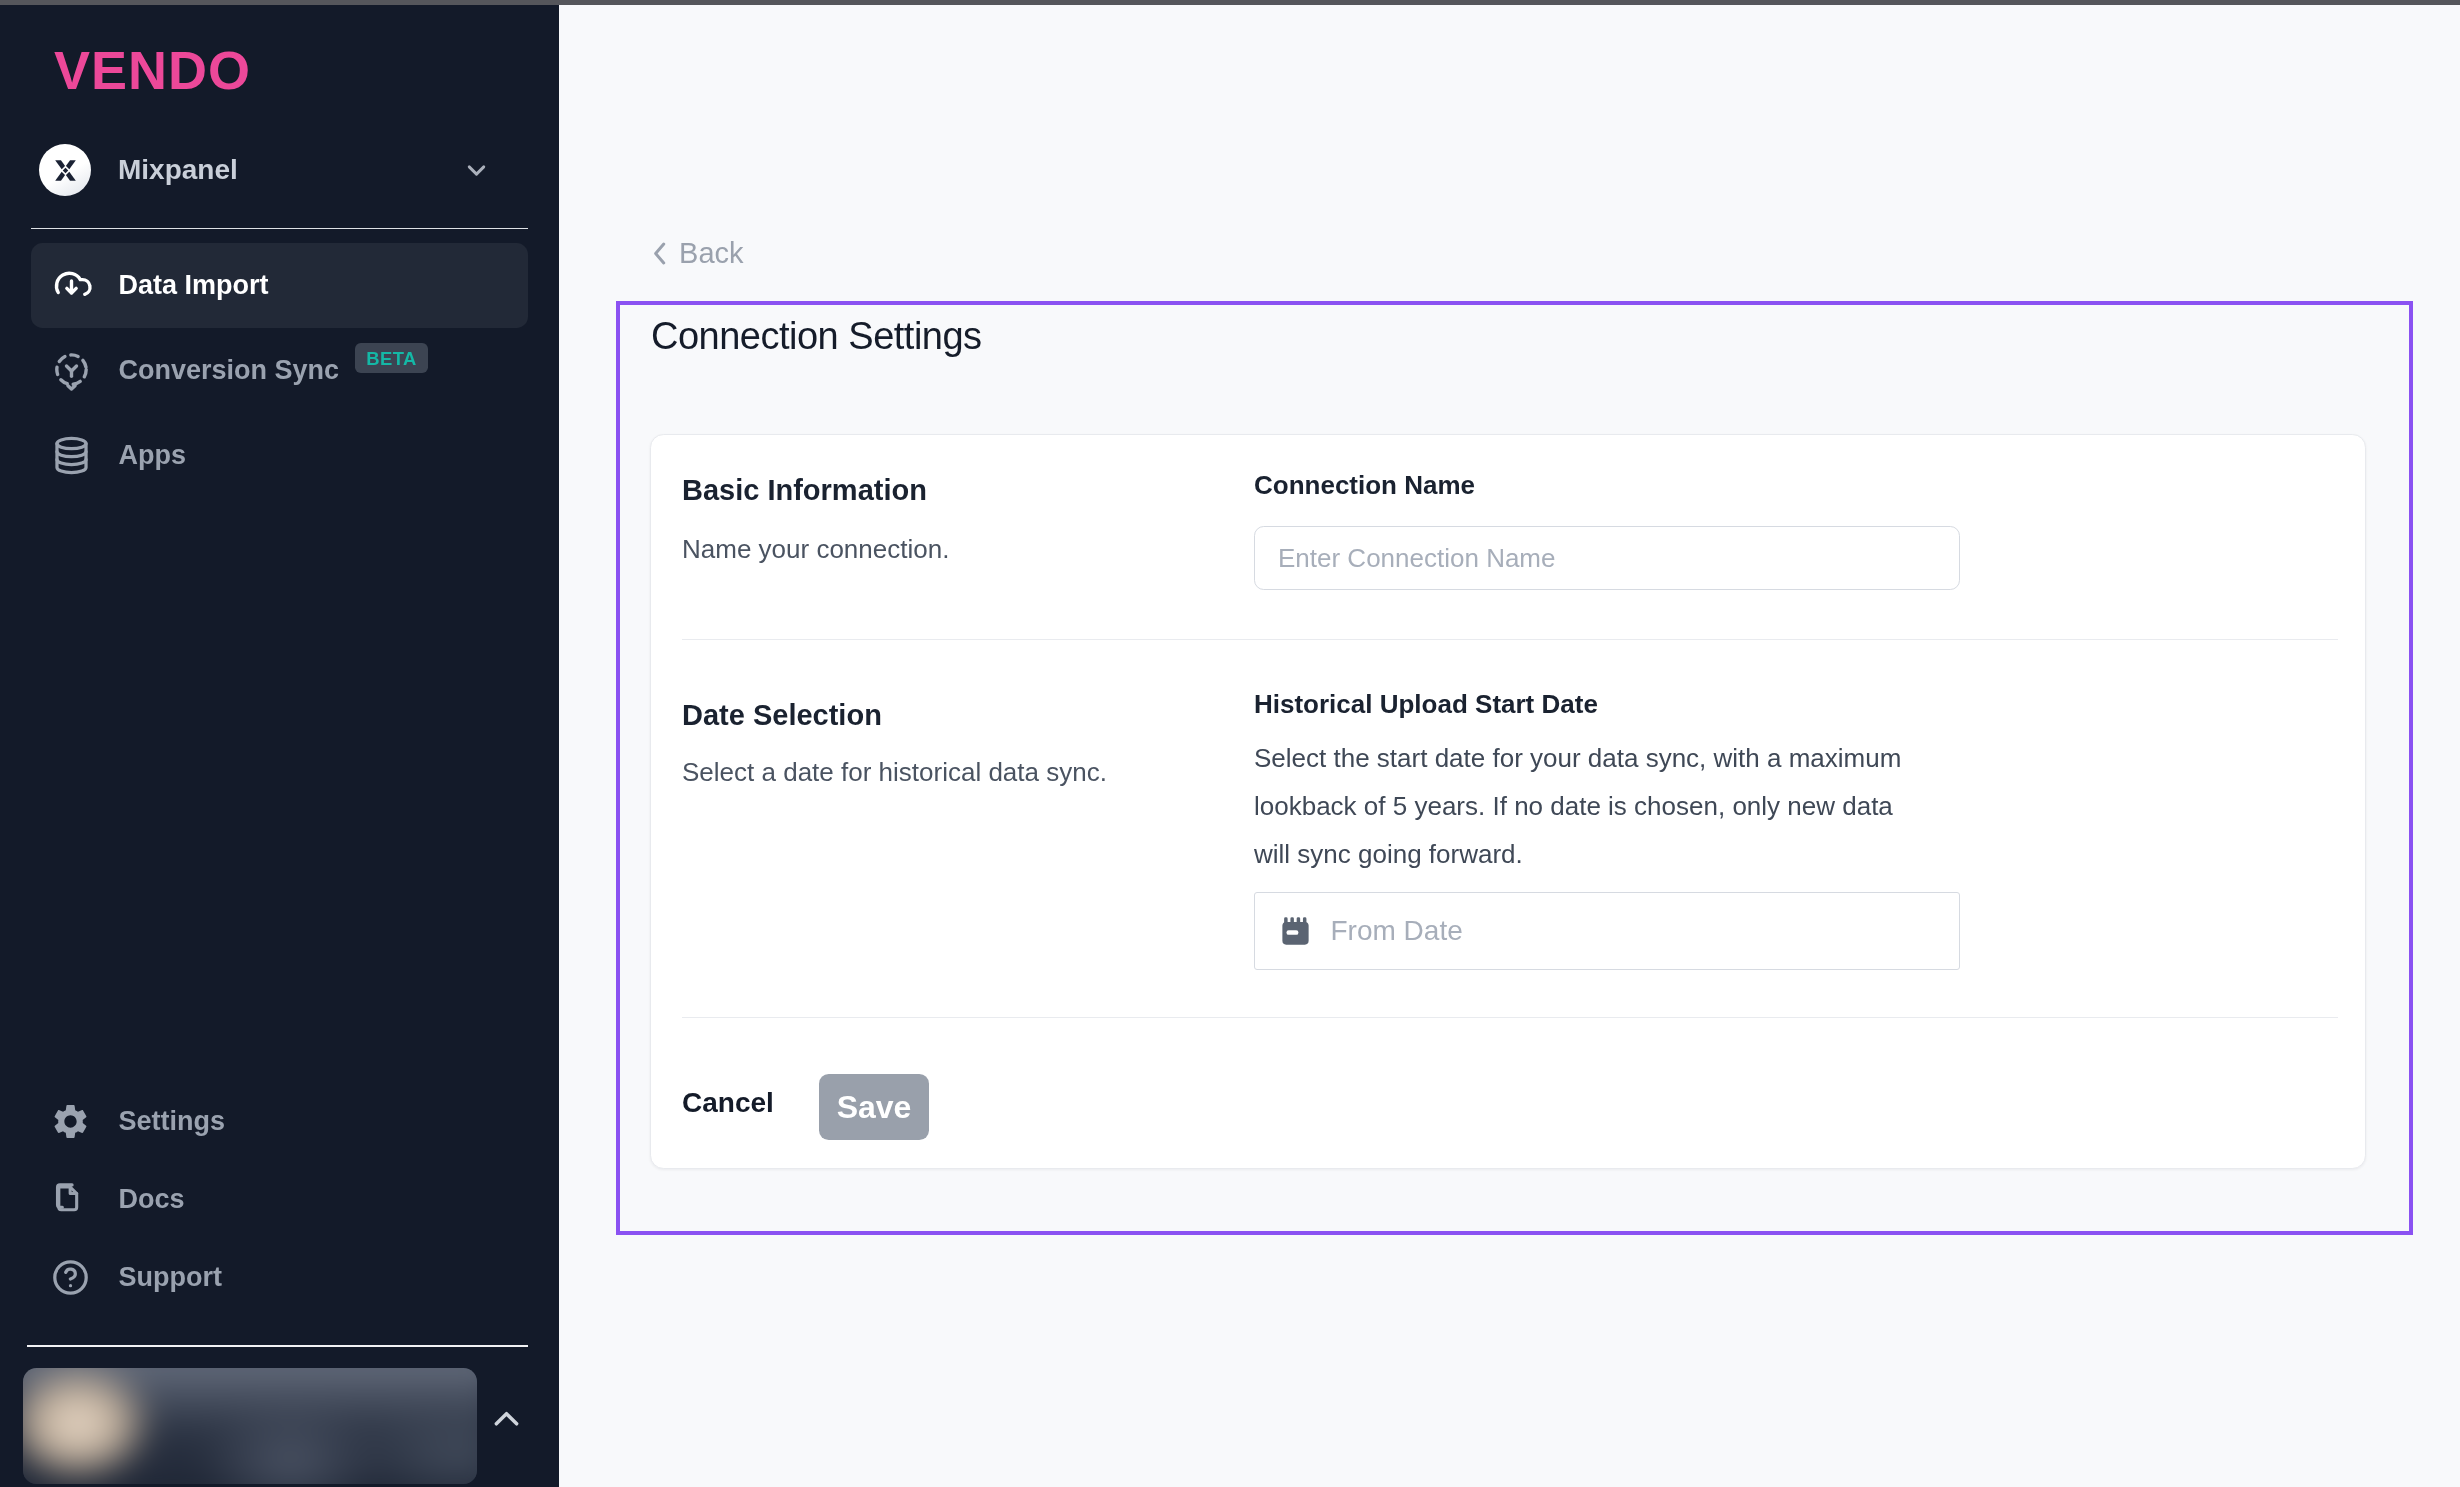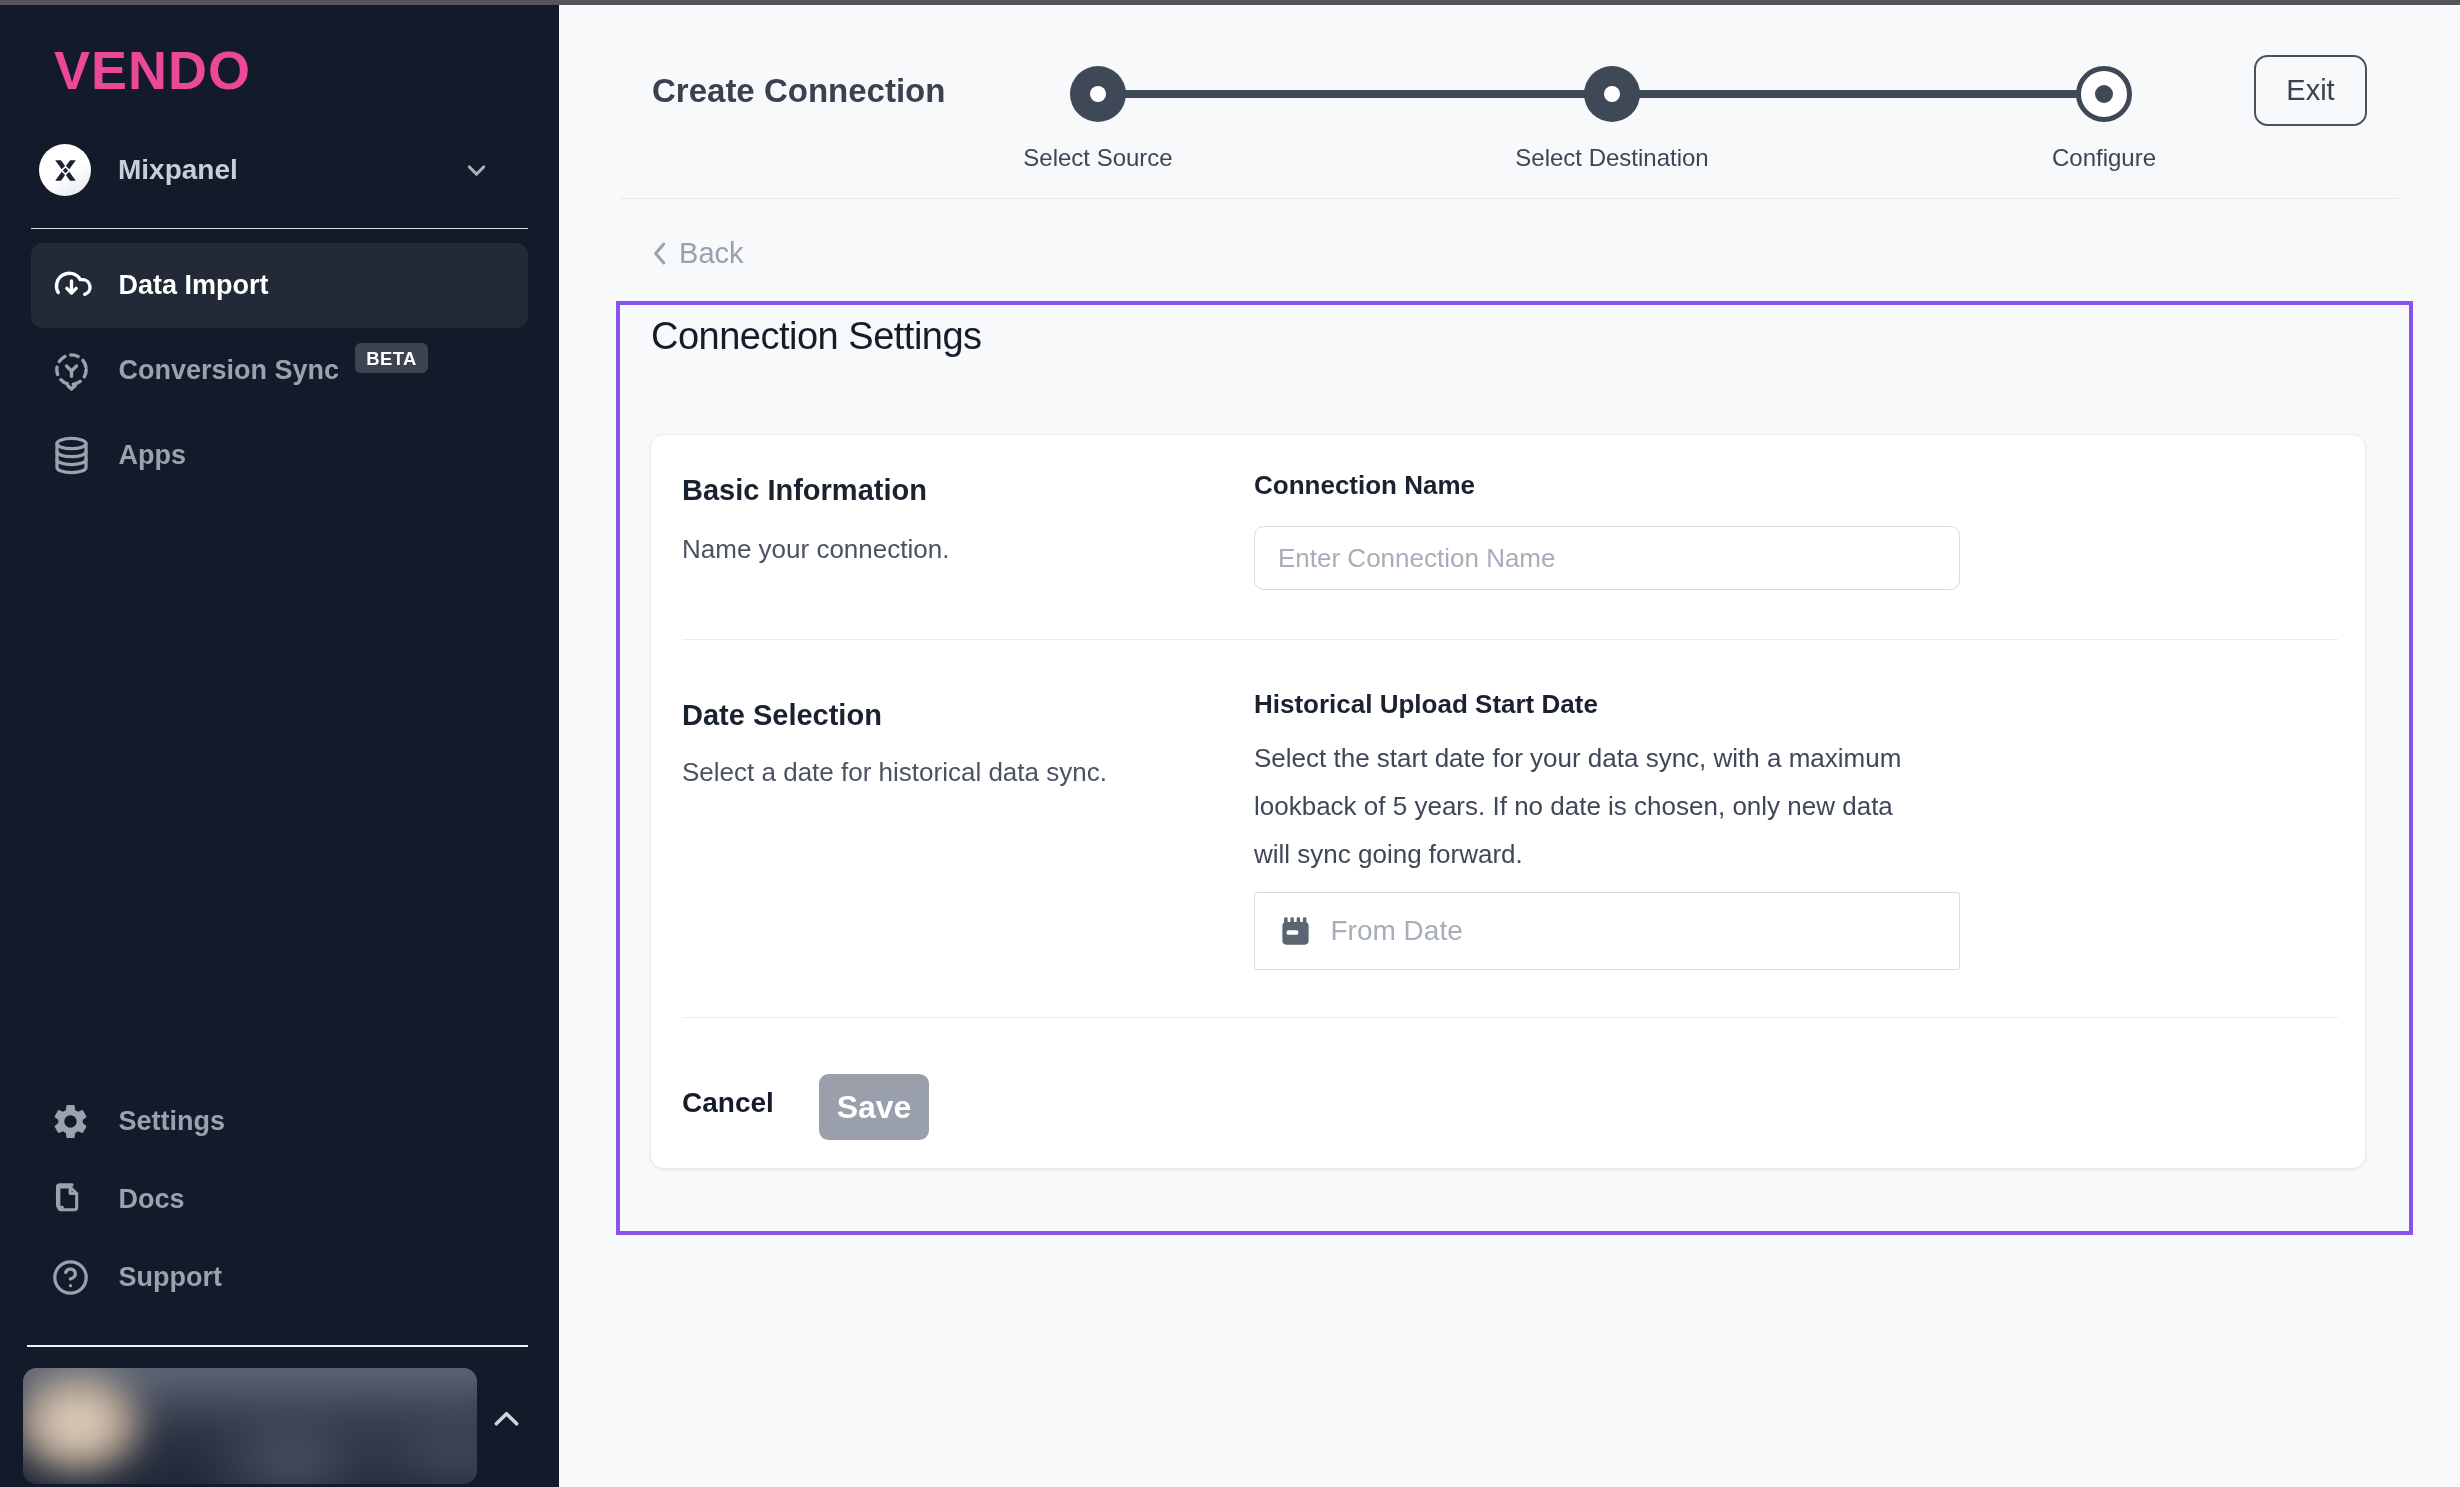--- a/index.html
+++ b/index.html
@@ -15,21 +15,21 @@
   .ws-avatar { width:52px; height:52px; border-radius:50%; background:linear-gradient(150deg,#ffffff 55%, #dfe3ea 100%); display:flex; align-items:center; justify-content:center; flex:0 0 auto; }
   .ws-name { margin-left:27px; font-size:28px; font-weight:600; color:#c9cfd9; }
   .ws-chevron { margin-left:auto; margin-right:33px; display:flex; }
   .side-divider { position:absolute; left:31px; right:31px; top:228px; border-top:1.9px solid rgba(240,242,245,.92); }
   .nav { position:absolute; left:31px; top:243px; width:497px; }
   .nav-item { height:85px; display:flex; align-items:center; padding-left:17.5px; border-radius:11.6px; cursor:pointer; }
   .nav-item .icn { width:45px; height:45px; display:flex; align-items:center; justify-content:center; flex:0 0 auto; }
   .nav-item .lbl { margin-left:25px; font-size:27px; font-weight:600; color:#9aa2af; white-space:nowrap; }
   .nav-item.active { background:#222937; }
   .nav-item.active .lbl { color:#ffffff; font-weight:700; }
-  .beta { margin-left:15.5px; margin-top:-25px; background:#3c4452; color:#ffffff; font-size:18.4px; font-weight:700; letter-spacing:0.5px; padding:4.9px 11.6px 3.9px; border-radius:5.8px; }
+  .beta { margin-left:15.5px; margin-top:-25px; background:#3c4452; color:#14b8a6; font-size:18.4px; font-weight:700; letter-spacing:0.5px; padding:4.9px 11.6px 3.9px; border-radius:5.8px; }
   .foot-nav { position:absolute; left:31px; top:1082px; width:497px; }
   .foot-item { height:78px; display:flex; align-items:center; padding-left:17.5px; border-radius:11.6px; cursor:pointer; }
   .foot-item .icn { width:43px; height:43px; display:flex; align-items:center; justify-content:center; }
   .foot-item .lbl { margin-left:27px; font-size:27px; font-weight:600; color:#9aa2af; }
   .side-divider2 { position:absolute; left:27px; right:31px; top:1345px; border-top:2.9px solid #f1f2f4; }
   .user-card { position:absolute; left:23px; top:1368px; width:454px; height:116px; border-radius:13.6px; overflow:hidden; background:#232b3b; cursor:pointer; }
   .user-card .blur { position:absolute; inset:-23px;
      background:
        radial-gradient(97px 78px at 78px 78px, #ecdccb 0%, #baa996 45%, rgba(0,0,0,0) 78%),
        radial-gradient(136px 87px at 291px 116px, #4a5263 0%, rgba(0,0,0,0) 70%),
@@ -172,42 +172,20 @@
   </div>
   <div class="user-chevron">
     <svg width="35" height="29" viewBox="0 0 24 20" fill="none" stroke="#cfd4db" stroke-width="2.4" stroke-linecap="round" stroke-linejoin="round">
         <polyline points="5 13 12 6 19 13"></polyline>
       </svg>
   </div>
 </div>
 
 <div class="main">
 
-  <div class="hdr">
-    <div class="hdr-title">Create Connection</div>
-
-    <div class="step-line" style="left:477px; width:513px;"></div>
-    <div class="step-line" style="left:991px; width:492px;"></div>
-
-    <div class="step-dot" style="left:449px;">
-        <div class="core"></div>
-      </div>
-    <div class="step-dot" style="left:963px;">
-        <div class="core"></div>
-      </div>
-    <div class="step-dot current" style="left:1455px;">
-        <div class="core"></div>
-      </div>
-
-    <div class="step-lbl" style="left:477px;">Select Source</div>
-    <div class="step-lbl" style="left:991px;">Select Destination</div>
-    <div class="step-lbl" style="left:1483px;">Configure</div>
-
-    <button class="exit-btn">Exit</button>
-  </div>
 
   <div class="back">
     <svg width="19.4" height="27" viewBox="0 0 12 20" fill="none" stroke="#9aa1ad" stroke-width="2.2" stroke-linecap="round" stroke-linejoin="round">
         <polyline points="9 3 3 10 9 17"></polyline>
       </svg>
     <span>Back</span>
   </div>
 
   <div class="panel">
     <div class="panel-title">Connection Settings</div>

